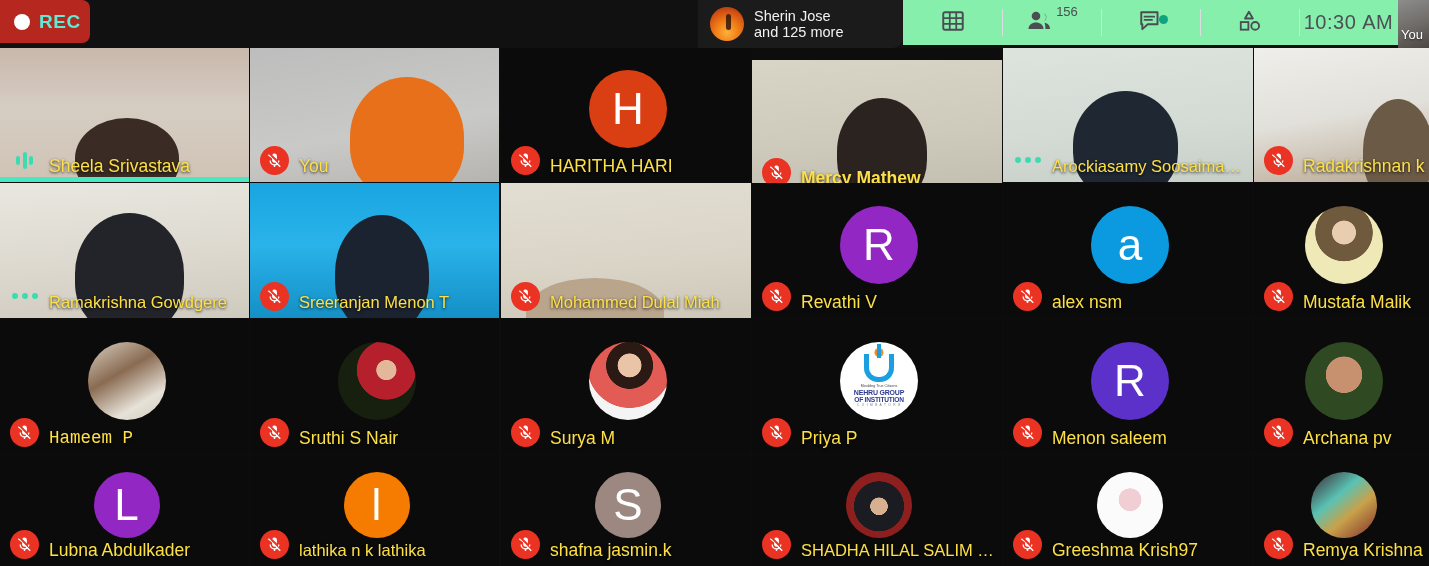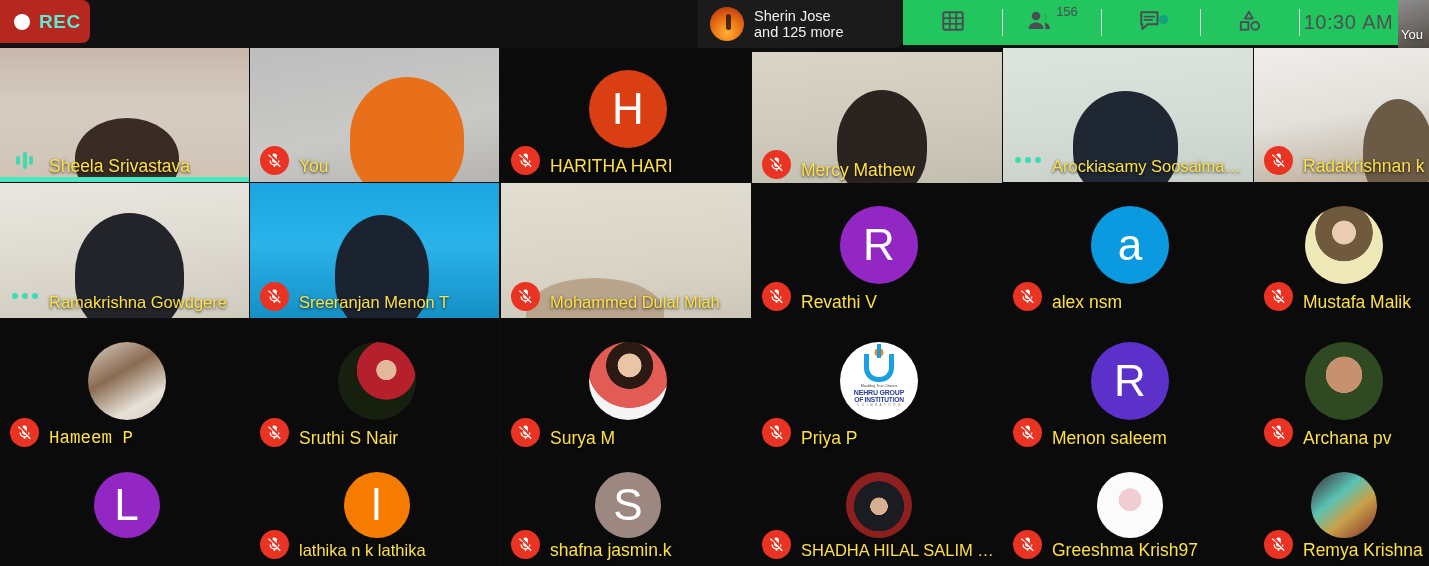--- a/index.html
+++ b/index.html
@@ -35,21 +35,21 @@
   }
   .chip-avatar::after {
     content: ""; position: absolute; left: 46%; top: 22%;
     width: 5px; height: 16px; border-radius: 3px; background: #2b1206; opacity: .82;
   }
   .chip-text { display: flex; flex-direction: column; line-height: 1.12; }
   .chip-text span { color: #f1f1f1; font-size: 14.5px; }
 
   .toolbar-white {
     position: absolute; left: 903px; top: 0; width: 495px; height: 45px;
-    background: #22c55e; display: flex; align-items: center;
+    background: #86efac; display: flex; align-items: center;
   }
   .tb-item {
     flex: 1; height: 45px; display: flex; align-items: center; justify-content: center;
     position: relative; color: #4a4d52;
   }
   .tb-item + .tb-item::before {
     content: ""; position: absolute; left: 0; top: 9px; width: 1px; height: 27px; background: #dcdde0;
   }
   .tb-clock { font-size: 20px; color: #4c4f54; letter-spacing: .5px; white-space: nowrap; }
   .tb-clock .ampm { margin-left: 6px; }
@@ -252,21 +252,21 @@
         </div>
         <div class="namebar">
           <span class="mic-muted">
             <svg viewBox="0 0 24 24">
               <path d="M4 3.2 20.8 20 19.4 21.4 15.9 17.9A6.4 6.4 0 0 1 13 18.9V21h-2v-2.1A7 7 0 0 1 5 12h1.8A5.2 5.2 0 0 0 12 17.2a5 5 0 0 0 2.5-.7l-1.6-1.6A3.4 3.4 0 0 1 8.6 11V9.1L2.6 4.7Zm11.4 8.4V5.4a3.4 3.4 0 0 0-6.5-1.3l6.3 6.3Zm1.8.4h1.8a6.9 6.9 0 0 1-1 3.4l-1.3-1.3a5.2 5.2 0 0 0 .5-2.1Z"></path>
             </svg>
           </span>
           <span class="name">HARITHA HARI</span>
         </div>
       </div>
-      <div class="tile" style="left: 752px; top: 4px; width: 250px; height: 134px;">
+      <div class="tile" style="left: 752px; top: 12px; width: 250px; height: 134px; font-weight: bold;">
         <div class="vid" style="background: linear-gradient(175deg, rgb(216, 212, 198) 0%, rgb(207, 203, 188) 55%, rgb(194, 190, 175) 100%);">
           <div class="person-shape" style="background: rgb(43, 35, 32); left: 34%; top: 28%; width: 36%; height: 80%;"></div>
         </div>
         <div class="namebar">
           <span class="mic-muted">
             <svg viewBox="0 0 24 24">
               <path d="M4 3.2 20.8 20 19.4 21.4 15.9 17.9A6.4 6.4 0 0 1 13 18.9V21h-2v-2.1A7 7 0 0 1 5 12h1.8A5.2 5.2 0 0 0 12 17.2a5 5 0 0 0 2.5-.7l-1.6-1.6A3.4 3.4 0 0 1 8.6 11V9.1L2.6 4.7Zm11.4 8.4V5.4a3.4 3.4 0 0 0-6.5-1.3l6.3 6.3Zm1.8.4h1.8a6.9 6.9 0 0 1-1 3.4l-1.3-1.3a5.2 5.2 0 0 0 .5-2.1Z"></path>
             </svg>
           </span>
           <span class="name">Mercy Mathew</span>
@@ -448,20 +448,28 @@
               <path d="M4 3.2 20.8 20 19.4 21.4 15.9 17.9A6.4 6.4 0 0 1 13 18.9V21h-2v-2.1A7 7 0 0 1 5 12h1.8A5.2 5.2 0 0 0 12 17.2a5 5 0 0 0 2.5-.7l-1.6-1.6A3.4 3.4 0 0 1 8.6 11V9.1L2.6 4.7Zm11.4 8.4V5.4a3.4 3.4 0 0 0-6.5-1.3l6.3 6.3Zm1.8.4h1.8a6.9 6.9 0 0 1-1 3.4l-1.3-1.3a5.2 5.2 0 0 0 .5-2.1Z"></path>
             </svg>
           </span>
           <span class="name">Archana pv</span>
         </div>
       </div>
       <div class="tile" style="left: 0px; top: 407px; width: 249px; height: 111px;">
         <div class="avatar-circle" style="width: 66px; height: 66px; left: 93.5px; top: 16.5px; background: rgb(147, 39, 196);">
           <span class="avatar-initial">L</span>
         </div>
+        <div class="namebar">
+          <span class="mic-muted">
+            <svg viewBox="0 0 24 24">
+              <path d="M4 3.2 20.8 20 19.4 21.4 15.9 17.9A6.4 6.4 0 0 1 13 18.9V21h-2v-2.1A7 7 0 0 1 5 12h1.8A5.2 5.2 0 0 0 12 17.2a5 5 0 0 0 2.5-.7l-1.6-1.6A3.4 3.4 0 0 1 8.6 11V9.1L2.6 4.7Zm11.4 8.4V5.4a3.4 3.4 0 0 0-6.5-1.3l6.3 6.3Zm1.8.4h1.8a6.9 6.9 0 0 1-1 3.4l-1.3-1.3a5.2 5.2 0 0 0 .5-2.1Z"></path>
+            </svg>
+          </span>
+          <span class="name">Lubna Abdulkader</span>
+        </div>
       </div>
       <div class="tile" style="left: 250px; top: 407px; width: 249px; height: 111px;">
         <div class="avatar-circle" style="width: 66px; height: 66px; left: 93.5px; top: 16.5px; background: rgb(245, 124, 0);">
           <span class="avatar-initial">l</span>
         </div>
         <div class="namebar">
           <span class="mic-muted">
             <svg viewBox="0 0 24 24">
               <path d="M4 3.2 20.8 20 19.4 21.4 15.9 17.9A6.4 6.4 0 0 1 13 18.9V21h-2v-2.1A7 7 0 0 1 5 12h1.8A5.2 5.2 0 0 0 12 17.2a5 5 0 0 0 2.5-.7l-1.6-1.6A3.4 3.4 0 0 1 8.6 11V9.1L2.6 4.7Zm11.4 8.4V5.4a3.4 3.4 0 0 0-6.5-1.3l6.3 6.3Zm1.8.4h1.8a6.9 6.9 0 0 1-1 3.4l-1.3-1.3a5.2 5.2 0 0 0 .5-2.1Z"></path>
             </svg>

